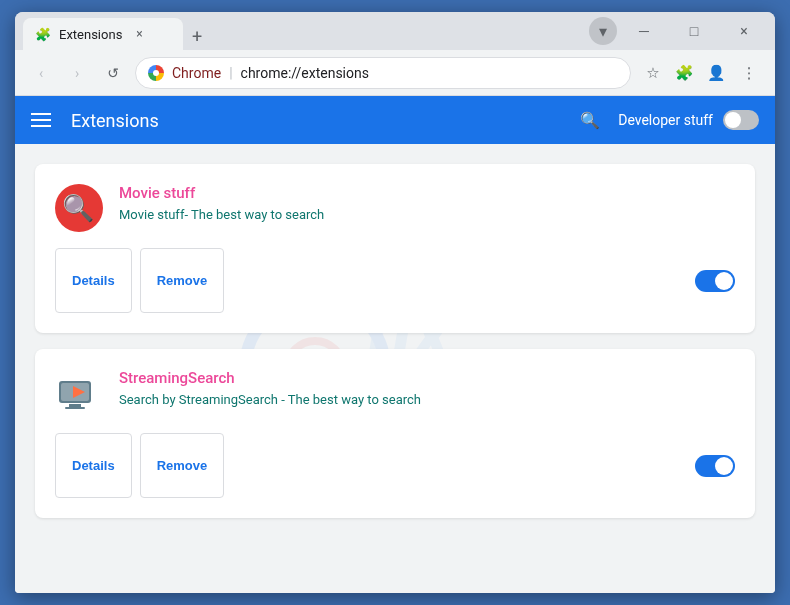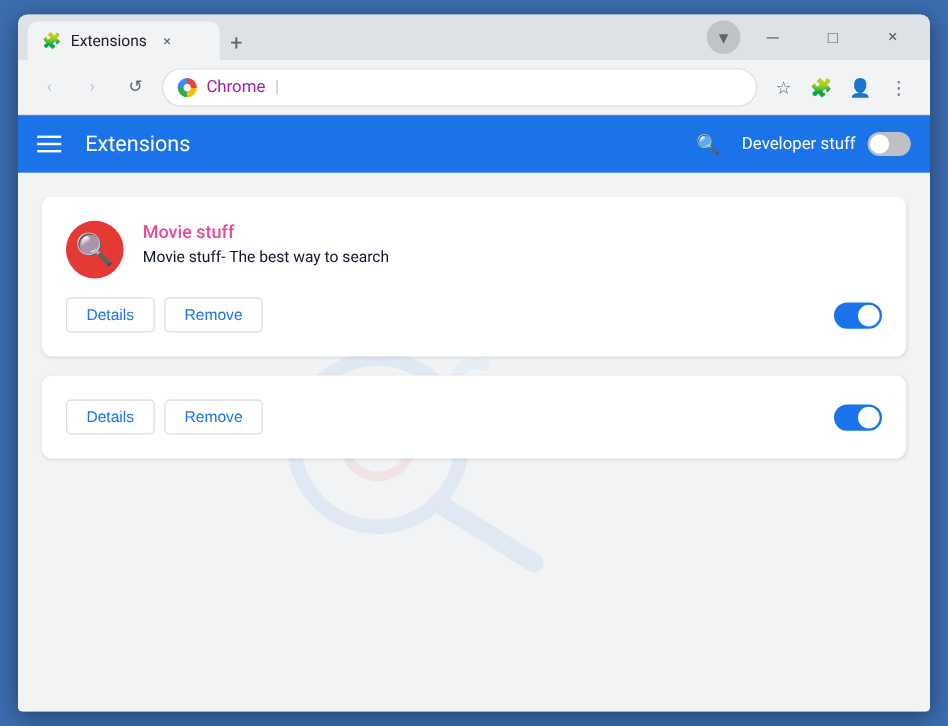--- a/index.html
+++ b/index.html
@@ -146,21 +146,21 @@
       display: flex;
       align-items: center;
       padding: 0 12px;
       gap: 8px;
       font-size: 14px;
       color: #202124;
       border: 1px solid #dadce0;
     }
 
     .url-chrome-text {
-      color: #a21caf;
+      color: #7f1d1d;
       font-size: 14px;
     }
 
     .url-separator {
       color: #bdc1c6;
     }
 
     .url-text {
       color: #202124;
       font-size: 14px;
@@ -311,21 +311,21 @@
 
     .ext-info h3 {
       font-size: 15px;
       font-weight: 500;
       color: #ec4899;
       margin-bottom: 4px;
     }
 
     .ext-info p {
       font-size: 13px;
-      color: #0f172a;
+      color: #0f766e;
       line-height: 1.4;
     }
 
     .ext-card-bottom {
       display: flex;
       align-items: center;
       gap: 8px;
     }
 
     .ext-toggle {
@@ -347,26 +347,26 @@
       height: 18px;
       background: white;
       border-radius: 50%;
       top: 2px;
       right: 2px;
     }
 
     .action-btn {
       border: 1px solid #dadce0;
       background: white;
-      padding: 6px 16px;
+      padding: 24px 16px;
       border-radius: 4px;
       font-size: 13px;
       color: #1a73e8;
       cursor: pointer;
-      font-weight: 400;
+      font-weight: 700;
     }
 
     
     .streaming-icon {
       width: 48px;
       height: 48px;
       display: flex;
       align-items: center;
       justify-content: center;
     }
@@ -434,20 +434,21 @@
       <span>›</span>
     </div>
     <div class="nav-btn">
       <span>↺</span>
     </div>
 
     <div class="url-bar">
       <div class="chrome-sphere"></div>
       <span class="url-chrome-text">Chrome</span>
       <span class="url-separator">|</span>
+      <span class="url-text">chrome://extensions</span>
     </div>
 
     <div class="address-actions">
       <div class="addr-icon-btn">
         <span>☆</span>
       </div>
       <div class="addr-icon-btn">
         <span>🧩</span>
       </div>
       <div class="addr-icon-btn">
@@ -497,20 +498,35 @@
       <div class="ext-card-bottom">
         <button class="action-btn">Details</button>
         <button class="action-btn">Remove</button>
         <div class="ext-toggle">
           <div class="toggle-on"></div>
         </div>
       </div>
     </div>
 
     <div class="ext-card">
+      <div class="ext-card-top">
+        <div class="ext-icon streaming-icon">
+          <svg width="48" height="48" viewBox="0 0 48 48">
+            <rect x="4" y="12" width="32" height="22" rx="3" fill="#607d8b"></rect>
+            <rect x="6" y="14" width="28" height="18" rx="2" fill="#90a4ae"></rect>
+            <polygon points="18,17 18,29 30,23" fill="#ff7043"></polygon>
+            <rect x="14" y="35" width="12" height="3" fill="#607d8b"></rect>
+            <rect x="10" y="38" width="20" height="2" rx="1" fill="#607d8b"></rect>
+          </svg>
+        </div>
+        <div class="ext-info">
+          <h3>StreamingSearch</h3>
+          <p>Search by StreamingSearch - The best way to search</p>
+        </div>
+      </div>
       <div class="ext-card-bottom">
         <button class="action-btn">Details</button>
         <button class="action-btn">Remove</button>
         <div class="ext-toggle">
           <div class="toggle-on"></div>
         </div>
       </div>
     </div>
 
   </div>

